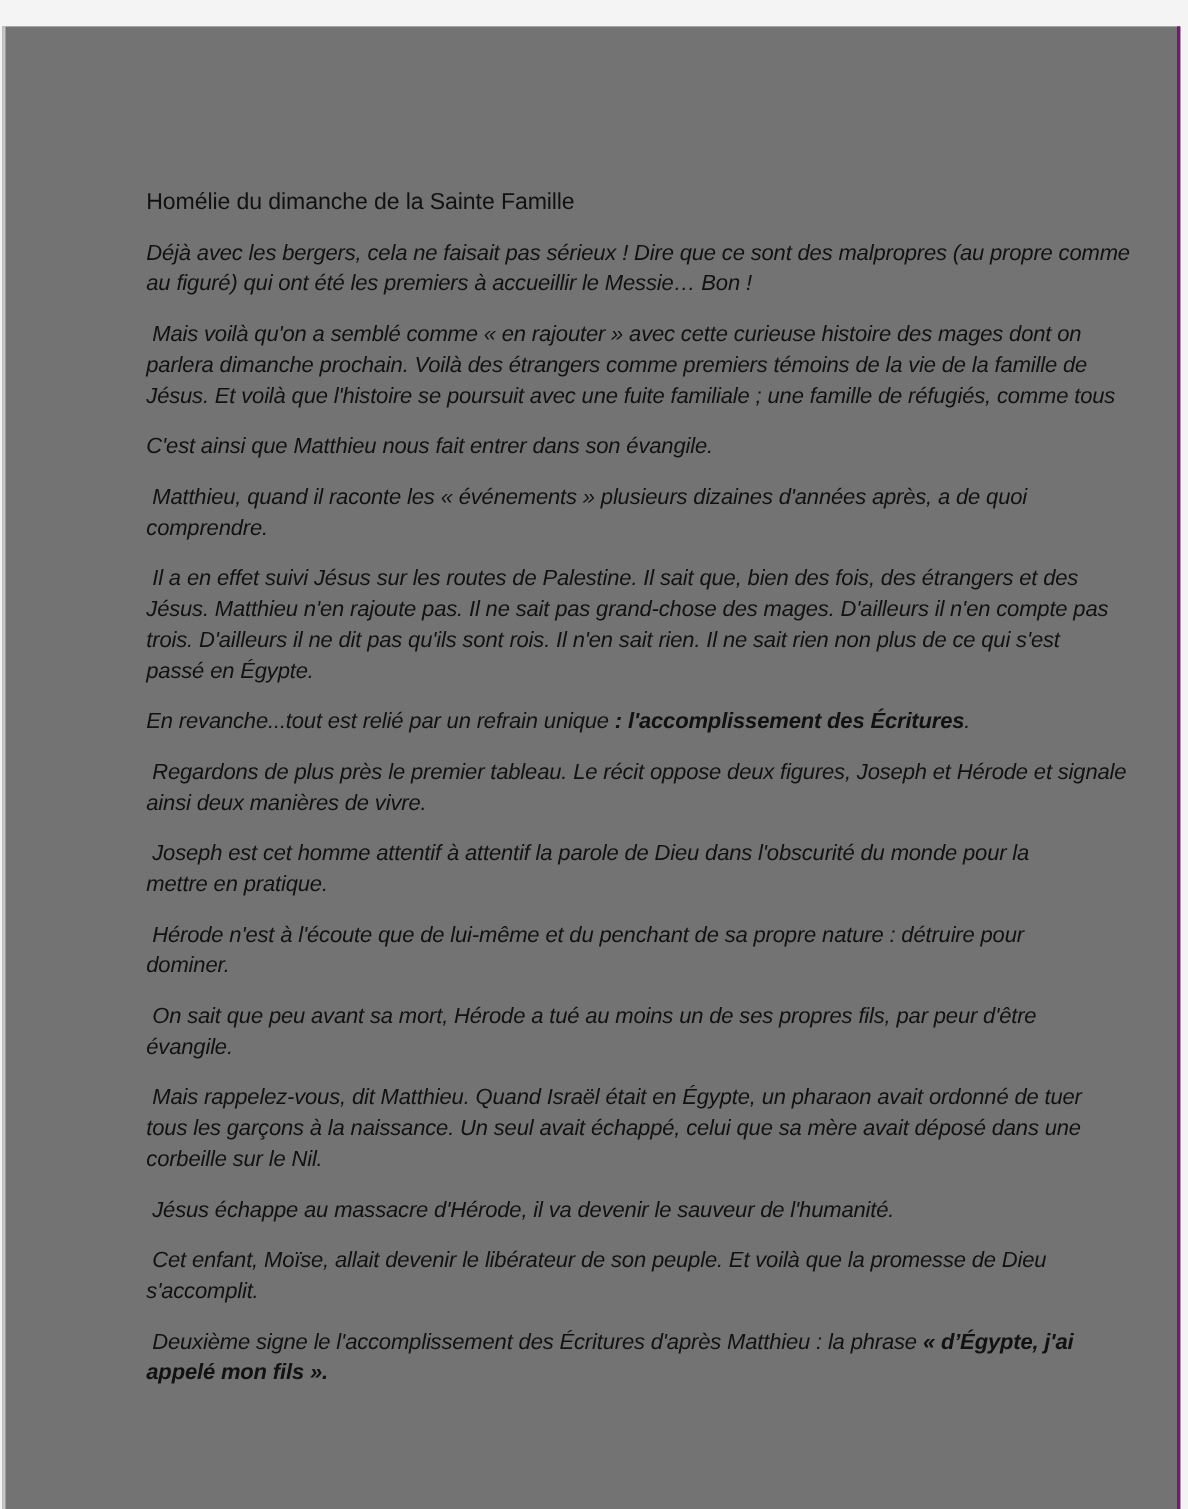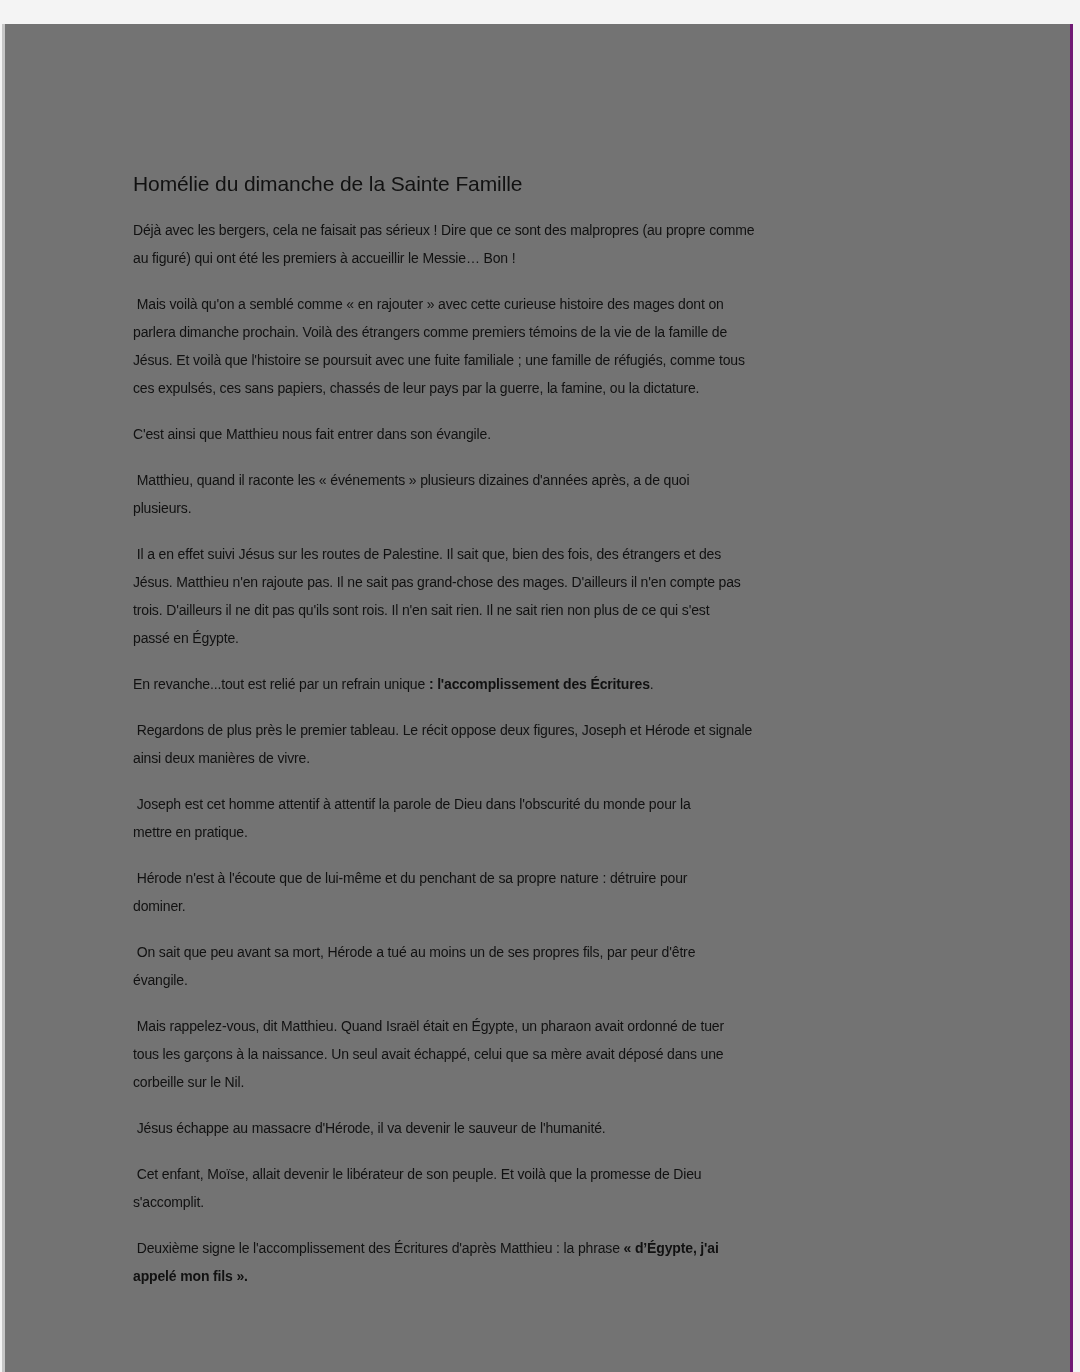--- a/index.html
+++ b/index.html
@@ -34,24 +34,25 @@
     font-family: "Liberation Sans", sans-serif;
   }
   .title {
     font-size: 21px;
     line-height: 28px;
     margin: 0 0 18px 0;
     font-weight: normal;
     letter-spacing: -0.1px;
   }
   .para {
-    font-size: 14px;
+    font-size: 20px;
     line-height: 28px;
     margin: 0 0 18px 0;
     letter-spacing: -0.15px;
+    font-style: italic;
   }
   .line {
     display: block;
     white-space: pre;
   }
   .bold {
     font-weight: bold;
   }
 </style>
 </head>
@@ -64,30 +65,29 @@
 
     <p class="para">
       <span class="line">Déjà avec les bergers, cela ne faisait pas sérieux ! Dire que ce sont des malpropres (au propre comme</span>
       <span class="line">au figuré) qui ont été les premiers à accueillir le Messie… Bon !</span>
     </p>
 
     <p class="para">
       <span class="line"> Mais voilà qu'on a semblé comme « en rajouter » avec cette curieuse histoire des mages dont on</span>
       <span class="line">parlera dimanche prochain. Voilà des étrangers comme premiers témoins de la vie de la famille de</span>
       <span class="line">Jésus. Et voilà que l'histoire se poursuit avec une fuite familiale ; une famille de réfugiés, comme tous</span>
-      <span class="line">ces expulsés, ces sans papiers, chassés de leur pays par la guerre, la famine, ou la dictature.</span>
     </p>
 
     <p class="para">
       <span class="line">C'est ainsi que Matthieu nous fait entrer dans son évangile.</span>
     </p>
 
     <p class="para">
       <span class="line"> Matthieu, quand il raconte les « événements » plusieurs dizaines d'années après, a de quoi</span>
-      <span class="line">plusieurs.</span>
+      <span class="line">comprendre.</span>
     </p>
 
     <p class="para">
       <span class="line"> Il a en effet suivi Jésus sur les routes de Palestine. Il sait que, bien des fois, des étrangers et des</span>
       <span class="line">Jésus. Matthieu n'en rajoute pas. Il ne sait pas grand-chose des mages. D'ailleurs il n'en compte pas</span>
       <span class="line">trois. D'ailleurs il ne dit pas qu'ils sont rois. Il n'en sait rien. Il ne sait rien non plus de ce qui s'est</span>
       <span class="line">passé en Égypte.</span>
     </p>
 
     <p class="para">

